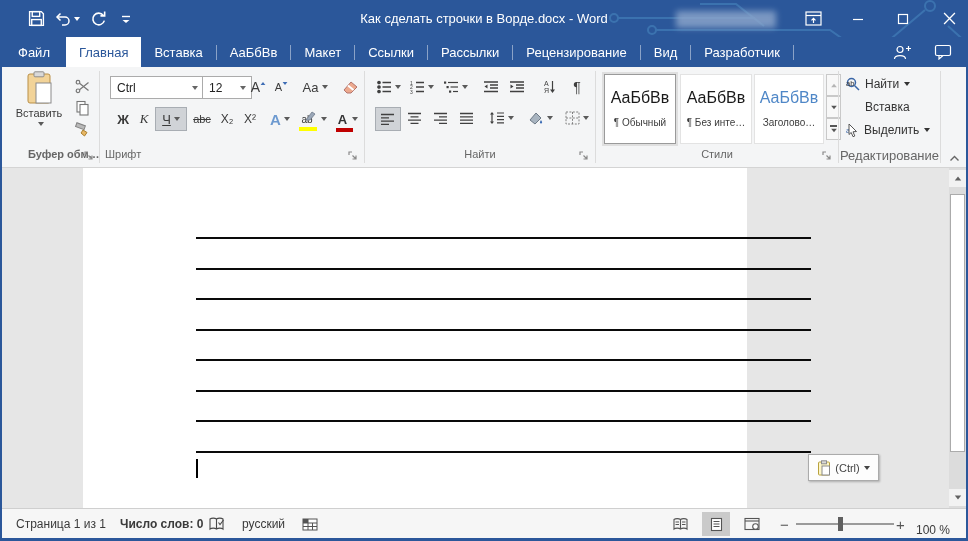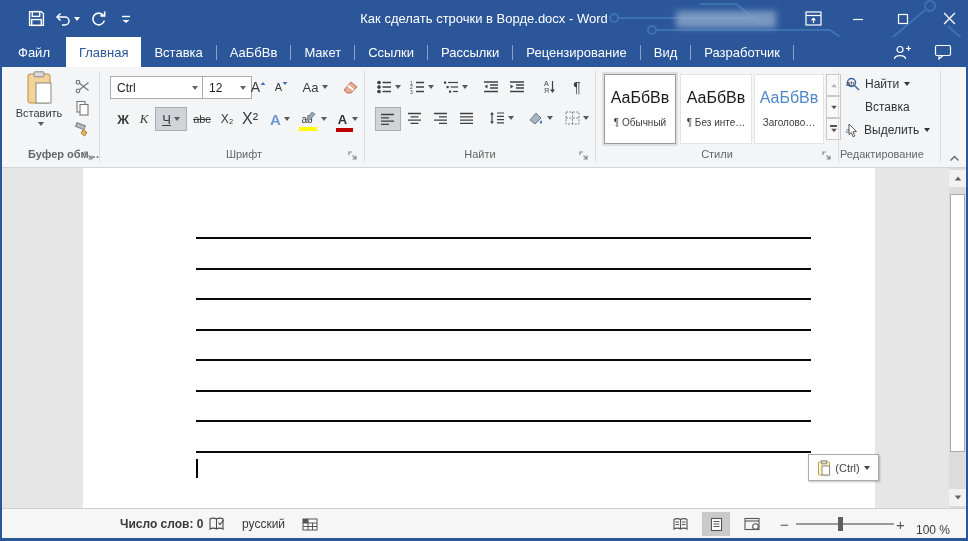--- a/index.html
+++ b/index.html
@@ -54,21 +54,21 @@
   .stprev{font-size:16px;color:#1a1a1a;margin-top:14px;letter-spacing:0;white-space:nowrap;}
   .stname{font-size:10px;color:#3c3c3c;margin-top:10px;white-space:nowrap;}
   .gbtn{position:absolute;left:230px;width:13px;height:20px;background:#f8f8f8;border:1px solid #c9c9c9;
         display:flex;align-items:center;justify-content:center;color:#555;}
 
   
   .erow{position:absolute;left:6px;height:20px;display:flex;align-items:center;gap:5px;font-size:12px;color:#333;}
 
   
   .docarea{position:absolute;left:2px;top:168px;width:964px;height:340px;background:#e6e6e6;}
-  .page{position:absolute;left:81px;top:0;width:792px;height:340px;background:#fff;}
+  .page{position:absolute;left:81px;top:0;width:664px;height:340px;background:#fff;}
   .doc-line{position:absolute;left:113px;width:615px;height:2px;background:#0a0a0a;}
   .caret-i{position:absolute;left:113px;top:291px;width:2px;height:19px;background:#000;}
   .pastebtn{position:absolute;left:725px;top:286px;width:69px;height:25px;background:#fdfdfd;
             border:1px solid #ababab;box-shadow:1px 1px 2px rgba(0,0,0,.25);display:flex;align-items:center;
             justify-content:center;gap:4px;font-size:11px;color:#444;}
   .vsb{position:absolute;left:947px;top:0;width:17px;height:340px;background:#dcdcdc;}
   .vsb .btn{position:absolute;left:0;width:17px;height:17px;background:#f2f2f2;display:flex;
             align-items:center;justify-content:center;color:#606060;}
   .vsb .thumb{position:absolute;left:1px;top:26px;width:15px;height:258px;background:#fff;border:1px solid #ababab;box-sizing:border-box;}
   .tri-u{width:0;height:0;border-left:4px solid transparent;border-right:4px solid transparent;border-bottom:5px solid currentColor;}
@@ -256,21 +256,21 @@
         </svg>
       </div>
       <div class="rbtn" style="left:13px;top:41px;width:20px;font-weight:bold;font-size:13px;">Ж</div>
       <div class="rbtn" style="left:35px;top:41px;width:18px;font-size:13px;font-family:'Liberation Serif',serif;font-style:italic;">К</div>
       <div class="rbtn toggled" style="left:55px;top:40px;width:30px;font-size:13px;text-decoration:underline;">
         <span>Ч</span>
           <span class="car"></span>
       </div>
       <div class="rbtn" style="left:89px;top:41px;width:26px;font-size:11px;text-decoration:line-through;">abc</div>
       <div class="rbtn" style="left:115px;top:41px;width:24px;font-size:12px;">Х₂</div>
-      <div class="rbtn" style="left:139px;top:41px;width:22px;font-size:16px;">Х²</div>
+      <div class="rbtn" style="left:139px;top:41px;width:22px;font-size:12px;">Х²</div>
       <div class="rbtn" style="left:165px;top:41px;width:30px;font-size:15px;color:#6d9ad0;font-weight:bold;">
         <span>А</span>
           <span class="car"></span>
       </div>
       <div class="rbtn" style="left:197px;top:41px;width:34px;">
         <span style="position:relative;font-size:10px;color:#333;">
           <span>ab</span>
           <svg width="11" height="11" viewBox="0 0 11 11" style="position:absolute;left:4px;top:-4px;">
             <path d="M1 10 L7 2 L10 4 L5 10 Z" fill="#9aa7b8" stroke="#6e7a8a" stroke-width=".8"></path>
           </svg>
@@ -278,21 +278,21 @@
         </span>
           <span class="car" style="margin-left:8px;"></span>
       </div>
       <div class="rbtn" style="left:233px;top:41px;width:30px;">
         <span style="position:relative;font-size:13px;font-weight:bold;color:#333;">
           <span>А</span>
           <span class="colorbar" style="left:-2px;bottom:-5px;width:17px;background:#c00000;position:absolute;height:4px;"></span>
         </span>
           <span class="car" style="margin-left:5px;"></span>
       </div>
-      <div class="glabel" style="left:12px;width:264px;text-align:center;">Шрифт</div>
+      <div class="glabel" style="left:5px;width:264px;text-align:left;">Шрифт</div>
       <div class="launch" style="left:248px;">
         <svg width="10" height="10" viewBox="0 0 10 10" fill="none" stroke="currentColor" stroke-width="1.2">
           <path d="M1 4 V1 H4 M4.5 4.5 L8 8 M8 4.5 V8 H4.5"></path>
         </svg>
       </div>
     </div>
     <div class="vdiv" style="left:362px;"></div>
 
     <div class="grp" style="left:363px;width:230px;">
       <div class="rbtn" style="left:10px;top:9px;width:28px;">
@@ -449,21 +449,21 @@
         </span>
         <span>Вставка</span>
       </div>
       <div class="erow" style="top:53px;">
         <svg width="13" height="14" viewBox="0 0 13 14" fill="#fff" stroke="#555" stroke-width="1">
           <path d="M3 1 L10.5 8.5 L7 8.8 L8.8 13 L7 13.7 L5.2 9.5 L3 11.5 Z"></path>
         </svg>
         <span>Выделить</span>
           <span class="car"></span>
       </div>
-      <div class="glabel" style="left:0;width:98px;text-align:left;font-size:11px;">Редактирование</div>
+      <div class="glabel" style="left:0;width:98px;text-align:center;font-size:13px;">Редактирование</div>
     </div>
     <div class="vdiv" style="left:938px;"></div>
     <div class="rbtn" style="left:942px;top:80px;width:20px;">
       <svg width="11" height="8" viewBox="0 0 11 8" fill="none" stroke="#666" stroke-width="1.4">
         <path d="M1.5 6.5 L5.5 2.5 L9.5 6.5"></path>
       </svg>
     </div>
   </div>
 
   <div class="docarea">
@@ -492,20 +492,21 @@
           <span class="tri-u" style="transform:scale(.8);"></span>
         </div>
       <div class="thumb"></div>
       <div class="btn" style="top:321px;">
           <span class="tri-d" style="transform:scale(.8);"></span>
         </div>
     </div>
   </div>
 
   <div class="statusbar">
+    <div class="sitem" style="left:14px;">Страница 1 из 1</div>
     <div class="sitem" style="left:118px;font-weight:bold;">Число слов: 0</div>
     <div class="sitem" style="left:206px;">
       <svg width="17" height="16" viewBox="0 0 17 16" fill="none" stroke="#4a4a4a" stroke-width="1.1">
         <path d="M8.5 3 C7 1.8 3.5 1.8 2 3 V13 C3.5 11.8 7 11.8 8.5 13 C10 11.8 13.5 11.8 15 13 V3 C13.5 1.8 10 1.8 8.5 3 Z"></path>
         <path d="M8.5 3 V13"></path>
           <path d="M10.5 6.5 L12 8.5 L15.5 4"></path>
       </svg>
     </div>
     <div class="sitem" style="left:240px;">русский</div>
     <div class="sitem" style="left:300px;">

